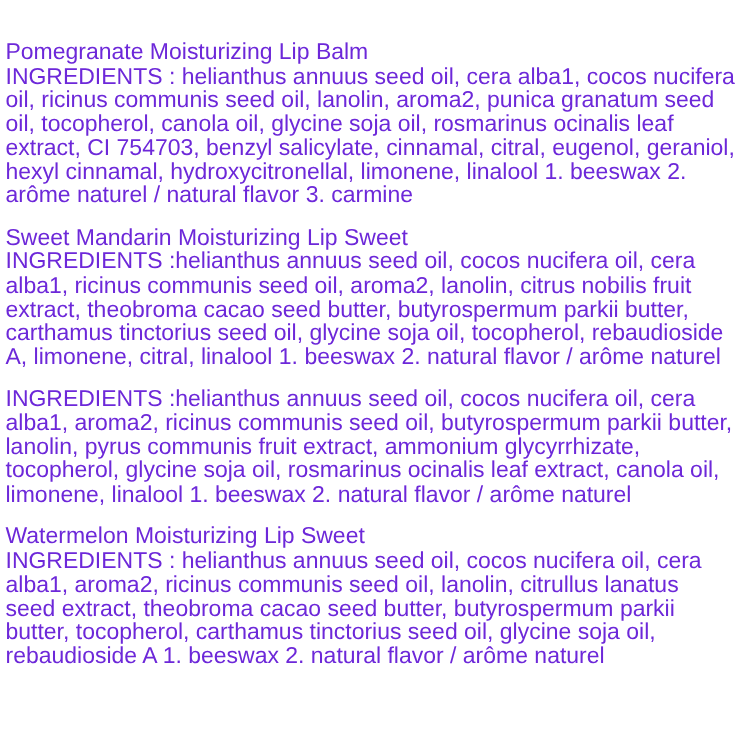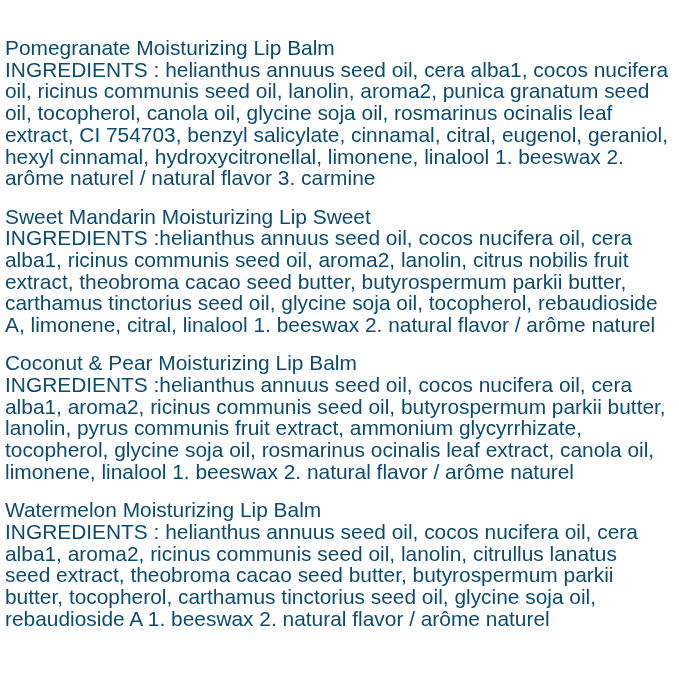--- a/index.html
+++ b/index.html
@@ -27,21 +27,21 @@
   .product-title {
     white-space: pre;
   }
   .product-ingredients {
     white-space: pre;
   }
 </style>
 </head>
 <body style="background: rgb(255, 255, 255);">
 
-<main class="sheet" style="color: #0c4a6e;">
+<main class="sheet" style="color: #6d28d9;">
 
   <section class="product-block">
     <div class="product-title">Pomegranate Moisturizing Lip Balm</div>
     <div class="product-ingredients">INGREDIENTS : helianthus annuus seed oil, cera alba1, cocos nucifera
 oil, ricinus communis seed oil, lanolin, aroma2, punica granatum seed
 oil, tocopherol, canola oil, glycine soja oil, rosmarinus ocinalis leaf
 extract, CI 754703, benzyl salicylate, cinnamal, citral, eugenol, geraniol,
 hexyl cinnamal, hydroxycitronellal, limonene, linalool 1. beeswax 2.
 arôme naturel / natural flavor 3. carmine</div>
   </section>
@@ -49,30 +49,29 @@
   <section class="product-block">
     <div class="product-title">Sweet Mandarin Moisturizing Lip Sweet</div>
     <div class="product-ingredients">INGREDIENTS :helianthus annuus seed oil, cocos nucifera oil, cera
 alba1, ricinus communis seed oil, aroma2, lanolin, citrus nobilis fruit
 extract, theobroma cacao seed butter, butyrospermum parkii butter,
 carthamus tinctorius seed oil, glycine soja oil, tocopherol, rebaudioside
 A, limonene, citral, linalool 1. beeswax 2. natural flavor / arôme naturel</div>
   </section>
 
   <section class="product-block">
-    <div class="product-title">Coconut &amp; Pear Moisturizing Lip Balm</div>
     <div class="product-ingredients">INGREDIENTS :helianthus annuus seed oil, cocos nucifera oil, cera
 alba1, aroma2, ricinus communis seed oil, butyrospermum parkii butter,
 lanolin, pyrus communis fruit extract, ammonium glycyrrhizate,
 tocopherol, glycine soja oil, rosmarinus ocinalis leaf extract, canola oil,
 limonene, linalool 1. beeswax 2. natural flavor / arôme naturel</div>
   </section>
 
   <section class="product-block">
-    <div class="product-title">Watermelon Moisturizing Lip Balm</div>
+    <div class="product-title">Watermelon Moisturizing Lip Sweet</div>
     <div class="product-ingredients">INGREDIENTS : helianthus annuus seed oil, cocos nucifera oil, cera
 alba1, aroma2, ricinus communis seed oil, lanolin, citrullus lanatus
 seed extract, theobroma cacao seed butter, butyrospermum parkii
 butter, tocopherol, carthamus tinctorius seed oil, glycine soja oil,
 rebaudioside A 1. beeswax 2. natural flavor / arôme naturel</div>
   </section>
 
 </main>
 
 </body></html>

